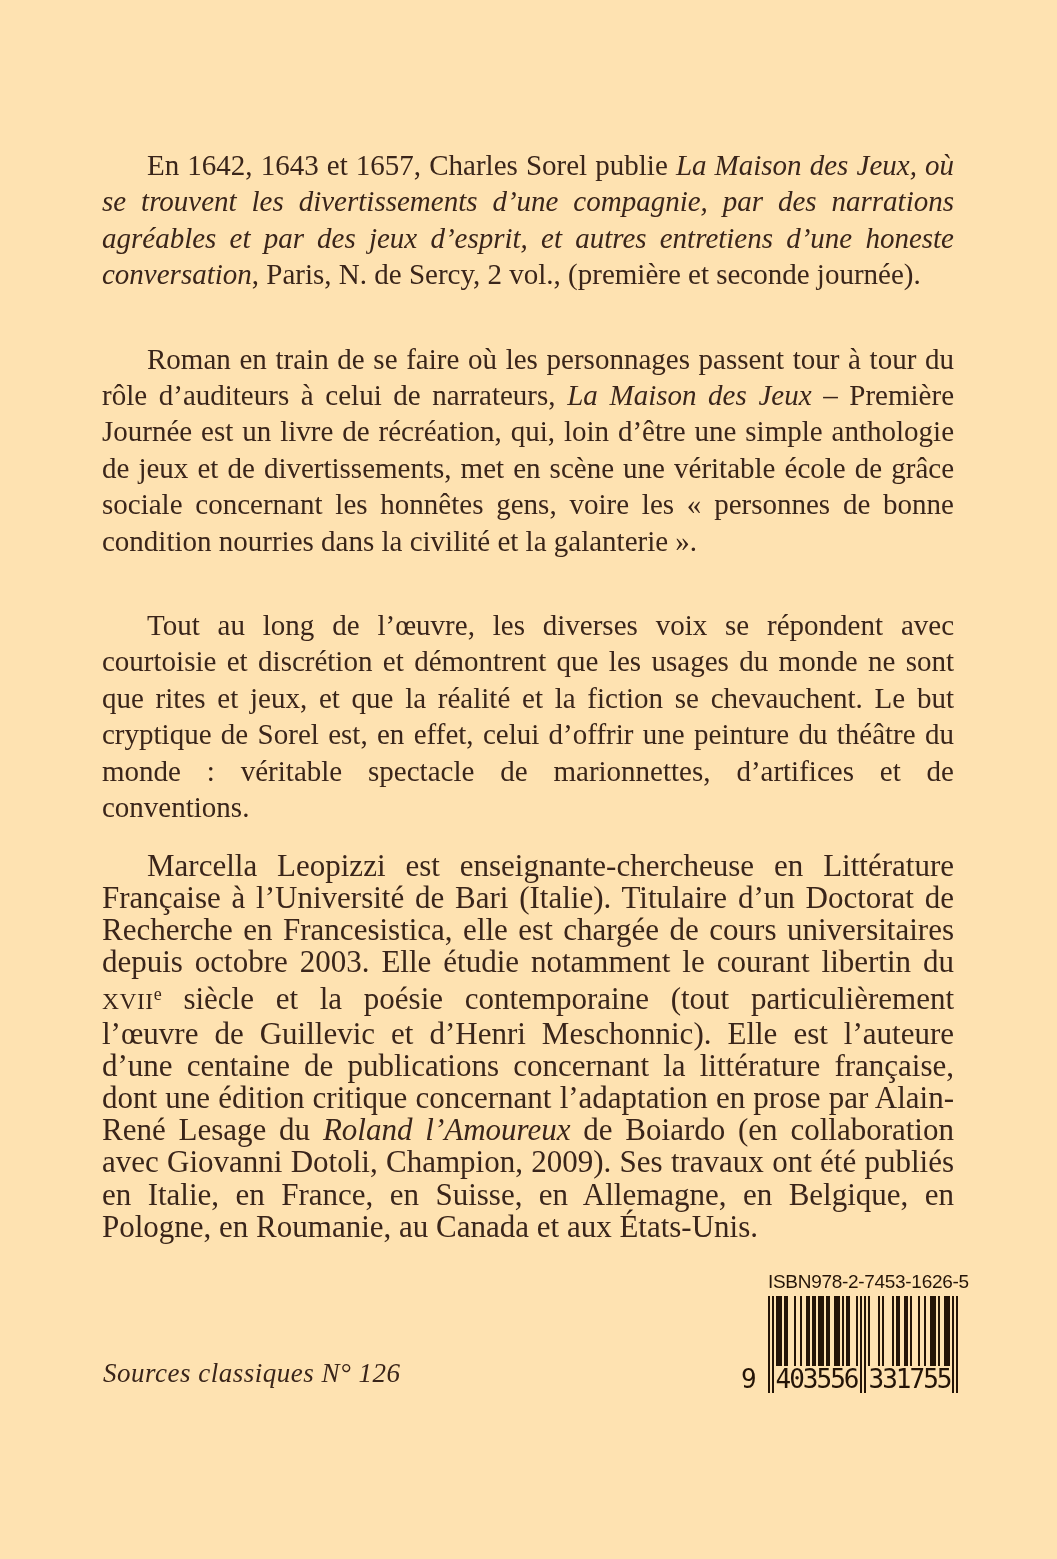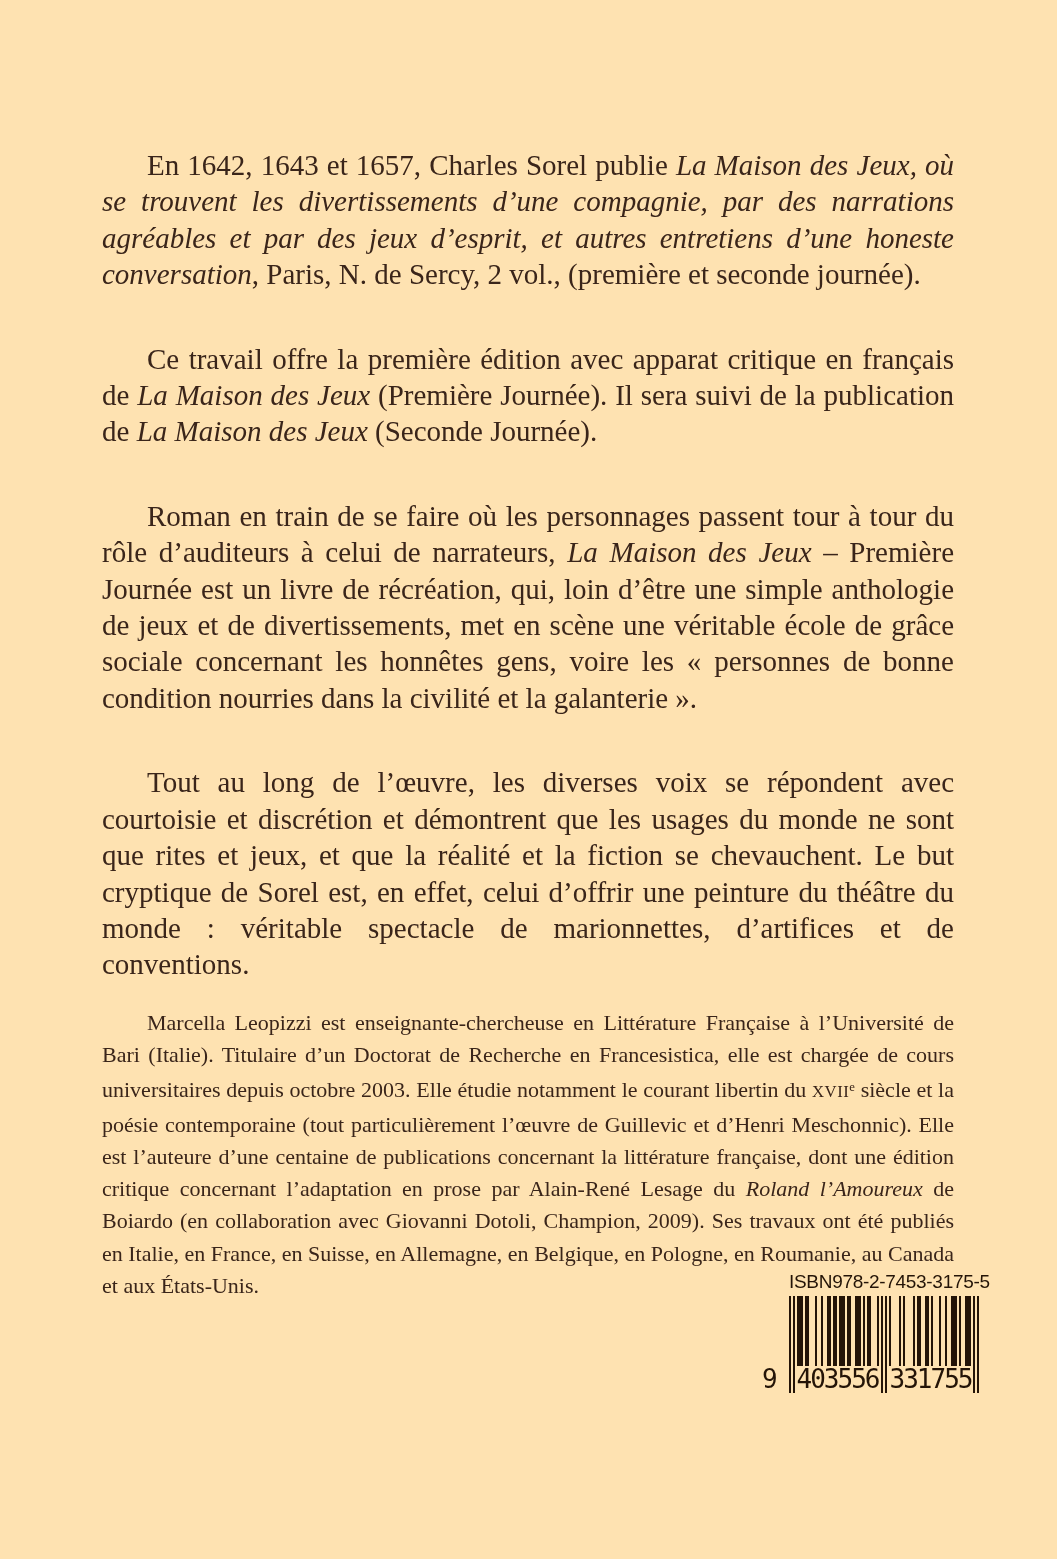--- a/index.html
+++ b/index.html
@@ -27,36 +27,35 @@
   }
   .para{
     font-size:29px;
     line-height:36.4px;
     text-align:justify;
     text-indent:45px;
     hyphens:none;
     margin-top:48px;
   }
   .bio{
-    font-size:22px;
+    font-size:31px;
     line-height:32.2px;
     margin-top:24px;
   }
   .para i{font-style:italic;}
   .sc{font-size:0.76em;letter-spacing:0.5px;}
   .sup{font-size:0.58em;vertical-align:0.5em;}
 
   
   .isbn-block{
     position:absolute;
     top:1271px;
     left:741px;
     width:220px;
     color:var(--ink-dark);
-    margin-left:21px;
   }
   .isbn-line{
     margin-left:27px;
     width:191px;
     display:flex;
     justify-content:space-between;
     font-family:"Liberation Sans", sans-serif;
     font-size:19px;
     letter-spacing:-0.3px;
     white-space:nowrap;
@@ -97,30 +96,29 @@
     letter-spacing:0.5px;
   }
 </style>
 </head>
 <body>
 
 <div class="page">
 
   <div class="text-block">
     <p class="para" lang="fr"><span>En 1642, 1643 et 1657, Charles Sorel publie </span><i>La Maison des Jeux, où se trouvent les divertissements d’une compagnie, par des narrations agréables et par des jeux d’esprit, et autres entretiens d’une honeste conversation</i><span>, Paris, N. de Sercy, 2&nbsp;vol., (première et seconde journée).</span></p>
-    <p class="para" lang="fr"><span>Ce travail offre la première édition avec apparat critique en français de </span><i>La Maison des Jeux</i><span> (Première Journée). Il sera suivi de la publication de </span><i>La Maison des Jeux</i><span> (Seconde Journée).</span></p>
     <p class="para" lang="fr"><span>Roman en train de se faire où les personnages passent tour à tour du rôle d’auditeurs à celui de narrateurs, </span><i>La Maison des Jeux</i><span> – Première Journée est un livre de récréation, qui, loin d’être une simple anthologie de jeux et de divertissements, met en scène une véritable école de grâce sociale concernant les honnêtes gens, voire les «&nbsp;personnes de bonne condition nourries dans la civilité et la galanterie&nbsp;».</span></p>
     <p class="para" lang="fr"><span>Tout au long de l’œuvre, les diverses voix se répondent avec courtoisie et discrétion et démontrent que les usages du monde ne sont que rites et jeux, et que la réalité et la fiction se chevauchent. Le but cryptique de Sorel est, en effet, celui d’offrir une peinture du théâtre du monde&nbsp;: véritable spectacle de marionnettes, d’artifices et de conventions.</span></p>
     <p class="para bio" lang="fr"><span>Marcella Leopizzi est enseignante-chercheuse en Littérature Française à l’Université de Bari (Italie). Titulaire d’un Doctorat de Recherche en Francesistica, elle est chargée de cours universitaires depuis octobre 2003. Elle étudie notamment le courant libertin du </span><span class="sc">XVII</span><span class="sup">e</span><span> siècle et la poésie contemporaine (tout particulièrement l’œuvre de Guillevic et d’Henri Meschonnic). Elle est l’auteure d’une centaine de publications concernant la littérature française, dont une édition critique concernant l’adaptation en prose par Alain-René Lesage du </span><i>Roland l’Amoureux</i><span> de Boiardo (en collaboration avec Giovanni Dotoli, Champion, 2009). Ses travaux ont été publiés en Italie, en France, en Suisse, en Allemagne, en Belgique, en Pologne, en Roumanie, au Canada et aux États-Unis.</span></p>
   </div>
 
   <div class="isbn-block">
     <div class="isbn-line">
       <span>ISBN</span>
-      <span>978-2-7453-3175-5</span>
+      <span>978-2-7453-1626-5</span>
     </div>
     <div class="ean" id="ean">
       <span class="ean-digits ean-lead">9</span>
       <span class="ean-digits ean-left">403556</span>
       <span class="ean-digits ean-right">331755</span>
     <div class="bar" style="left: 0px; height: 97px;"></div>
         <div class="bar" style="left: 4px; height: 97px;"></div>
         <div class="bar" style="left: 8px; height: 70px;"></div>
         <div class="bar" style="left: 10px; height: 70px;"></div>
         <div class="bar" style="left: 12px; height: 70px;"></div>
@@ -162,14 +160,15 @@
         <div class="bar" style="left: 166px; height: 70px;"></div>
         <div class="bar" style="left: 170px; height: 70px;"></div>
         <div class="bar" style="left: 176px; height: 70px;"></div>
         <div class="bar" style="left: 178px; height: 70px;"></div>
         <div class="bar" style="left: 180px; height: 70px;"></div>
         <div class="bar" style="left: 184px; height: 97px;"></div>
         <div class="bar" style="left: 188px; height: 97px;"></div>
       </div>
   </div>
 
+  <div class="collection">Sources classiques N° 126</div>
 
 </div>
 
 </body></html>

